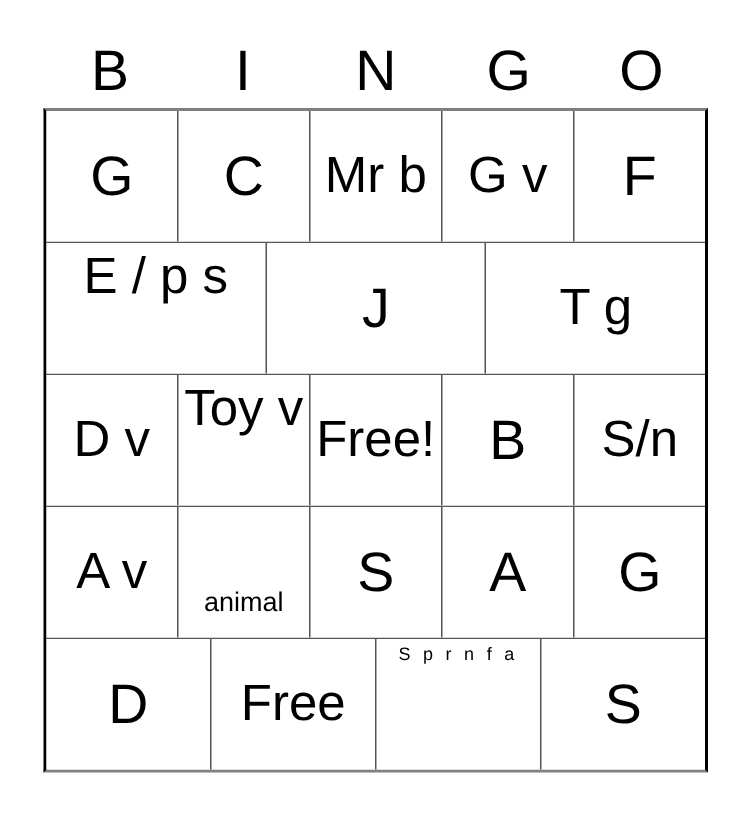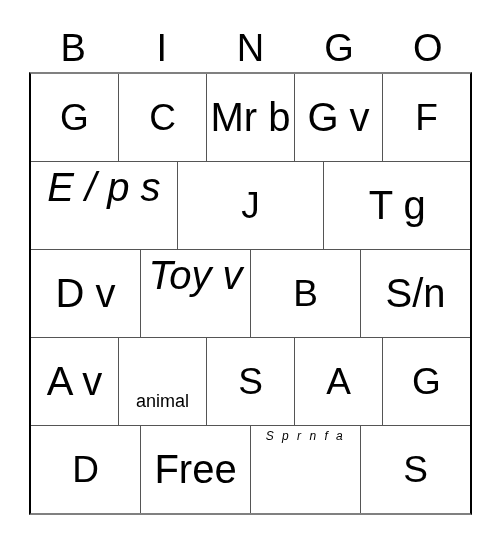--- a/index.html
+++ b/index.html
@@ -91,27 +91,27 @@
     width: 100%;
     text-align: center;
     line-height: 1.08;
     color: #000000;
     word-break: break-word;
     user-select: none;
   }
 
   
   .fs-xl   { font-size: 37px; }
-  .fs-lg   { font-size: 40px; }
+  .fs-lg   { font-size: 34px; }
   .fs-md   { font-size: 28px; }
   .fs-sm   { font-size: 18px; margin-top: 40px; }
   .fs-xs   { font-size: 12px; letter-spacing: 2.5px; }
 
   
-  .align-top .cell-text { margin-bottom: auto; margin-top: 4px; font-style: italic; }
+  .align-top .cell-text { margin-bottom: auto; margin-top: 4px; }
   .align-top { align-items: flex-start; }
 </style>
 </head>
 <body>
 
 <div id="card-root">
 
   <div id="bingo-header">
     <div class="header-cell">B</div>
     <div class="header-cell">I</div>
@@ -153,20 +153,23 @@
     </div>
 
     <div class="bingo-row">
       <div class="bingo-cell">
           <span class="cell-text fs-lg">D v</span>
         </div>
       <div class="bingo-cell align-top">
           <span class="cell-text fs-lg">Toy v</span>
         </div>
       <div class="bingo-cell">
+          <span class="cell-text fs-lg">Free!</span>
+        </div>
+      <div class="bingo-cell">
           <span class="cell-text fs-xl">B</span>
         </div>
       <div class="bingo-cell">
           <span class="cell-text fs-lg">S/n</span>
         </div>
     </div>
 
     <div class="bingo-row">
       <div class="bingo-cell">
           <span class="cell-text fs-lg">A v</span>

